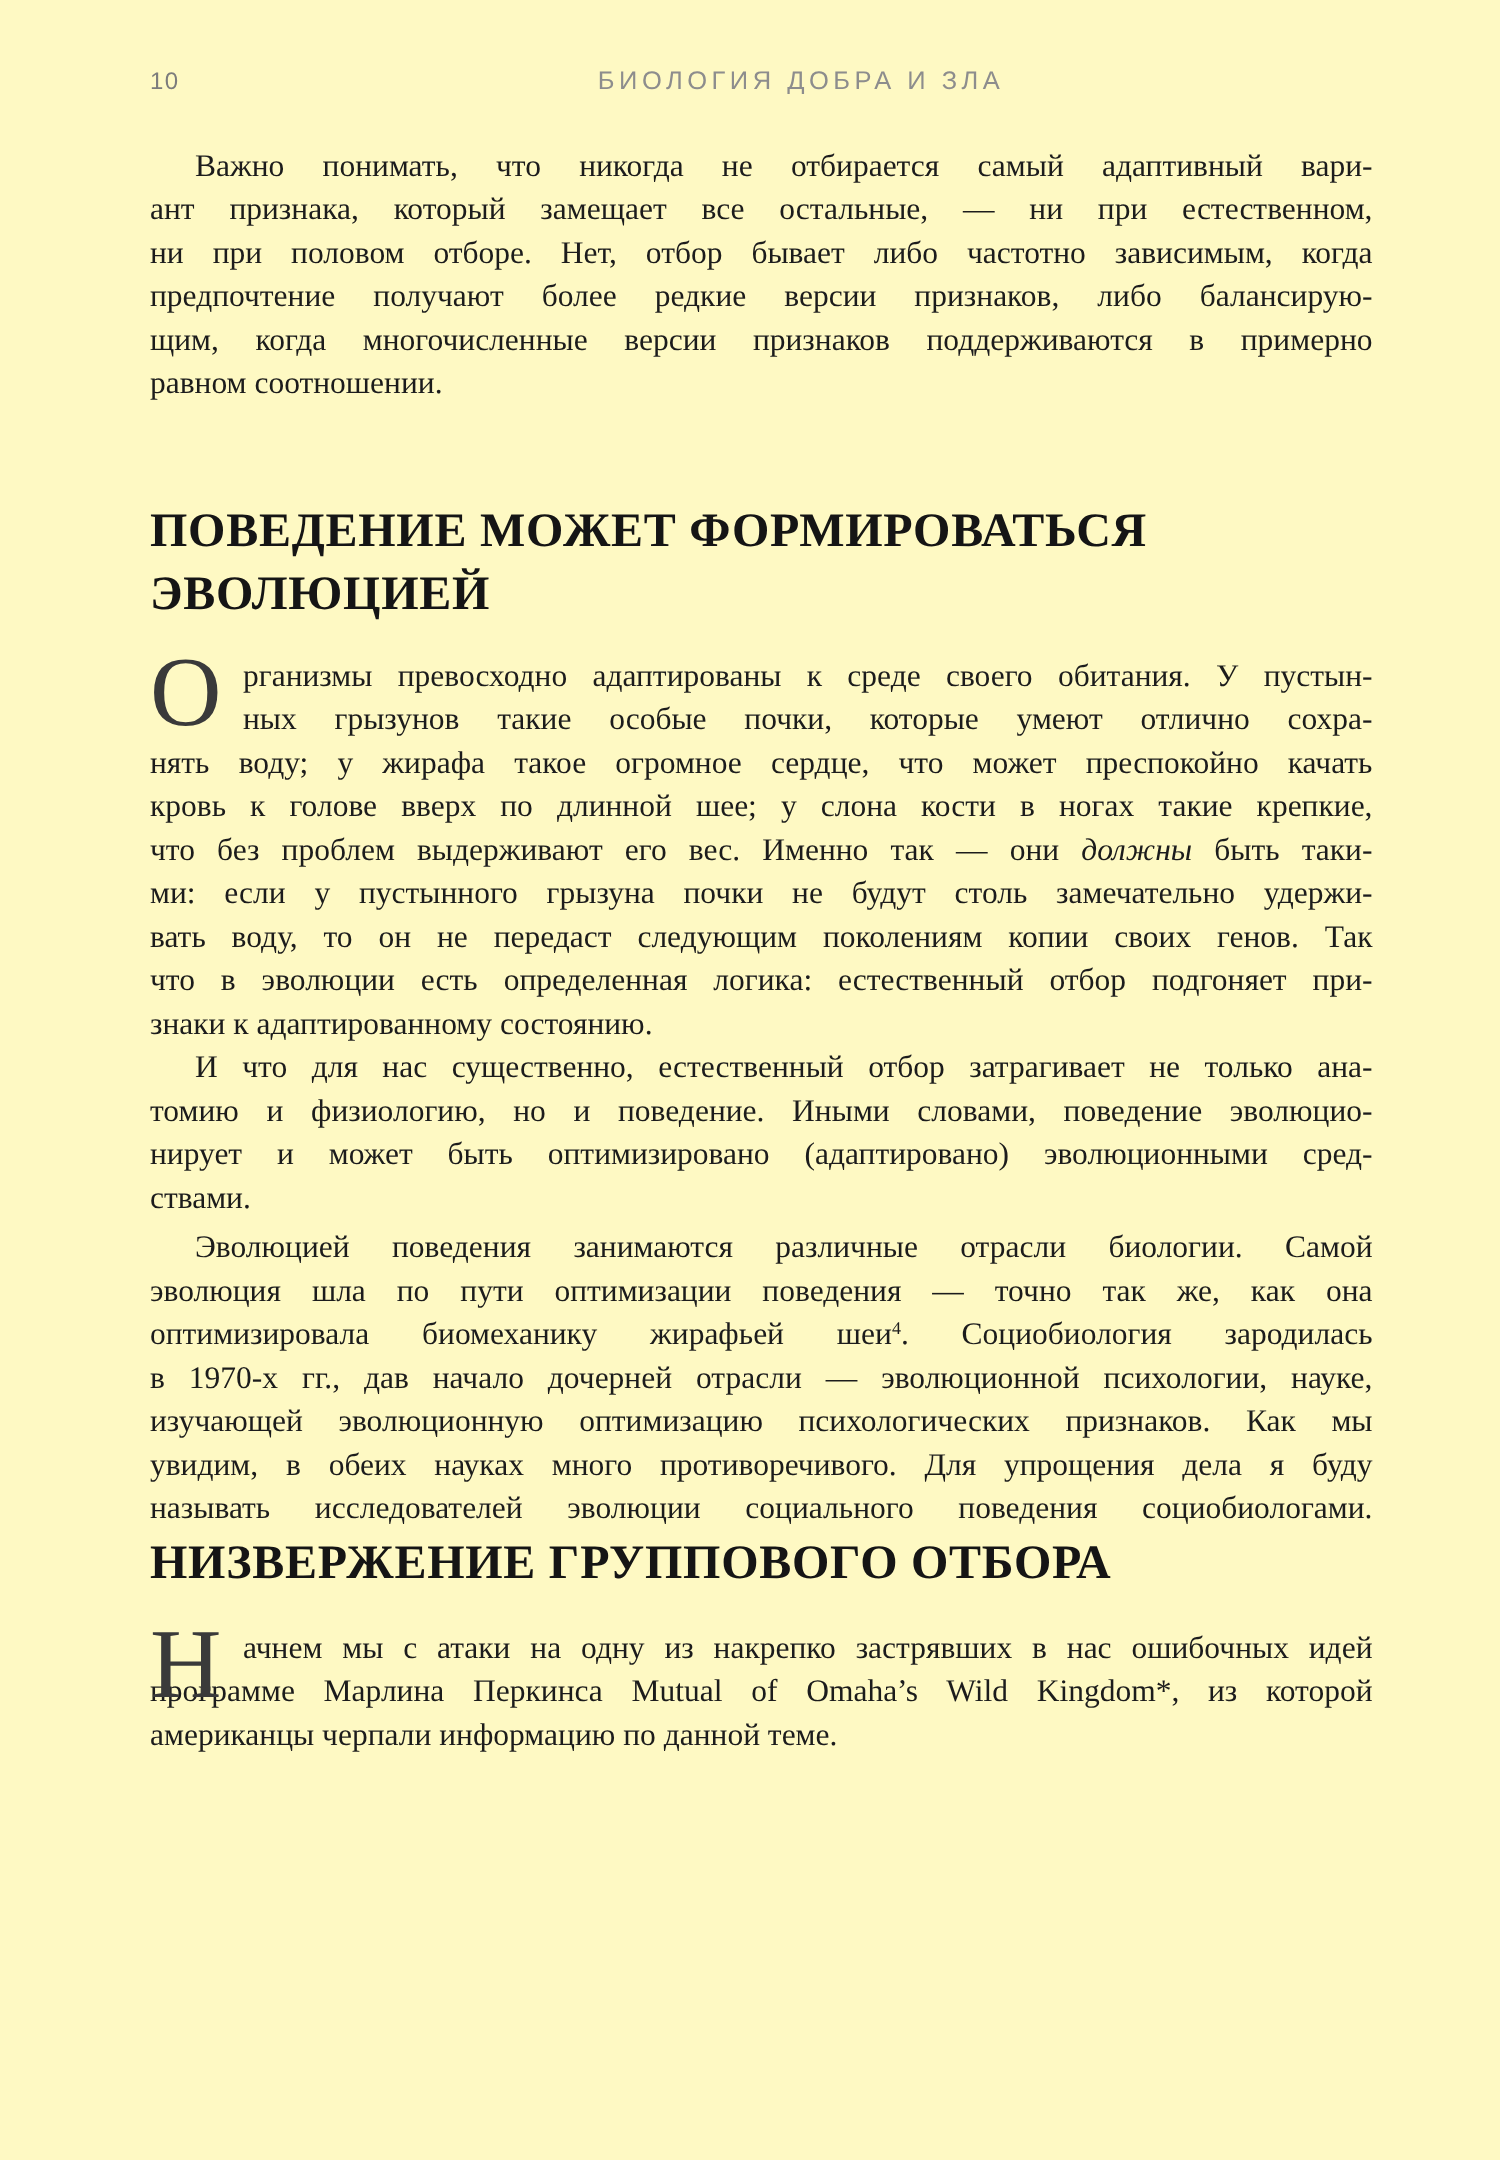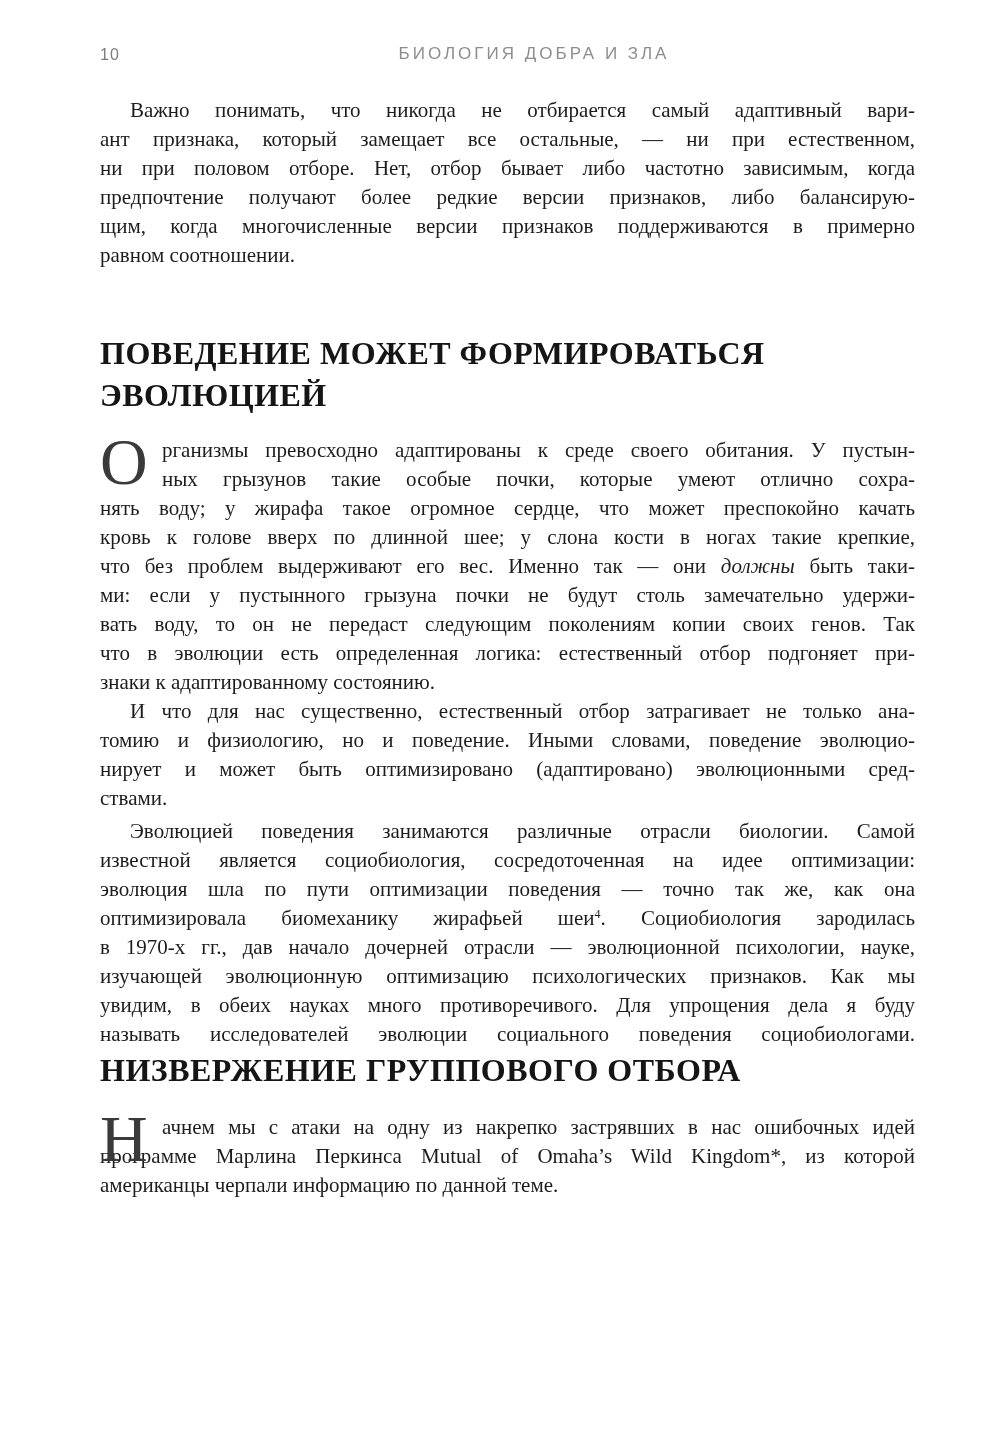--- a/index.html
+++ b/index.html
@@ -1,20 +1,20 @@
 <!DOCTYPE html>
 <html><head>
 <meta charset="utf-8">
 <style>
   html, body { margin: 0; padding: 0; background: #e8e8e8; }
   .page {
     position: relative;
     width: 1000px;
     height: 1440px;
-    background: #ffffff;
+    background: #fef9c3;
     font-family: "Liberation Serif", serif;
     color: #1c1c1c;
     overflow: hidden;
   }
   
   .header { position: absolute; top: 44px; left: 0; width: 1000px; height: 26px; }
   .page-num {
     position: absolute; left: 100px; top: 2px;
     font-family: "Liberation Sans", sans-serif;
     font-size: 16px; color: #7c7c7c; letter-spacing: 1px;
@@ -102,21 +102,20 @@
 
     <div class="para" id="p3">
       <div class="line jline indent">И что для нас существенно, естественный отбор затрагивает не только ана-</div>
       <div class="line jline">томию и физиологию, но и поведение. Иными словами, поведение эволюцио-</div>
       <div class="line jline">нирует и может быть оптимизировано (адаптировано) эволюционными сред-</div>
       <div class="line lline">ствами.</div>
     </div>
 
     <div class="para" id="p4">
       <div class="line jline indent">Эволюцией поведения занимаются различные отрасли биологии. Самой</div>
-      <div class="line jline">известной является социобиология, сосредоточенная на идее оптимизации:</div>
       <div class="line jline">эволюция шла по пути оптимизации поведения — точно так же, как она</div>
       <div class="line jline"><span>оптимизировала биомеханику жирафьей шеи</span><sup class="note-ref">4</sup><span>. Социобиология зародилась</span></div>
       <div class="line jline">в 1970-х гг., дав начало дочерней отрасли — эволюционной психологии, науке,</div>
       <div class="line jline">изучающей эволюционную оптимизацию психологических признаков. Как мы</div>
       <div class="line jline">увидим, в обеих науках много противоречивого. Для упрощения дела я буду</div>
       <div class="line jline">называть исследователей эволюции социального поведения социобиологами.</div>
     </div>
 
     <div class="section-heading" id="h2">
       <div>НИЗВЕРЖЕНИЕ ГРУППОВОГО ОТБОРА</div>

